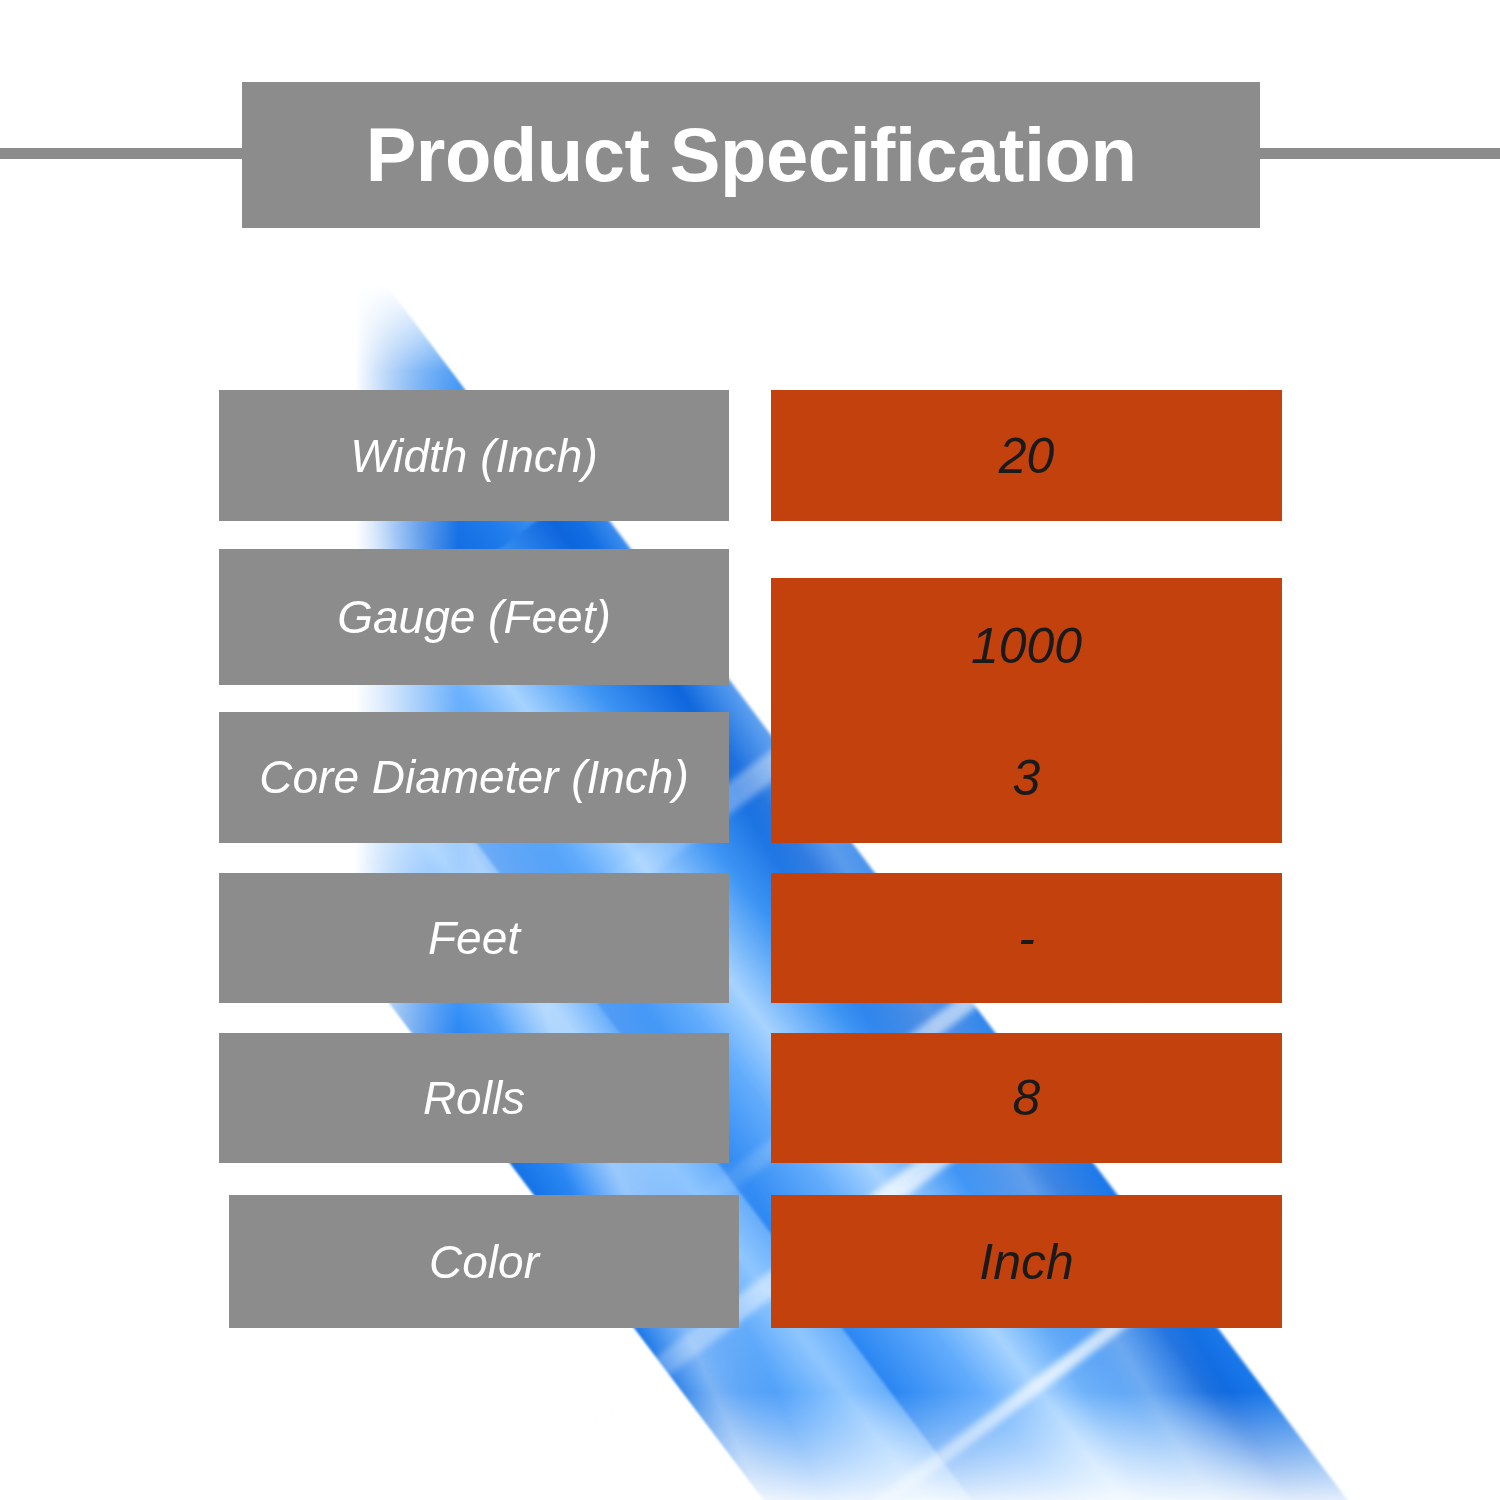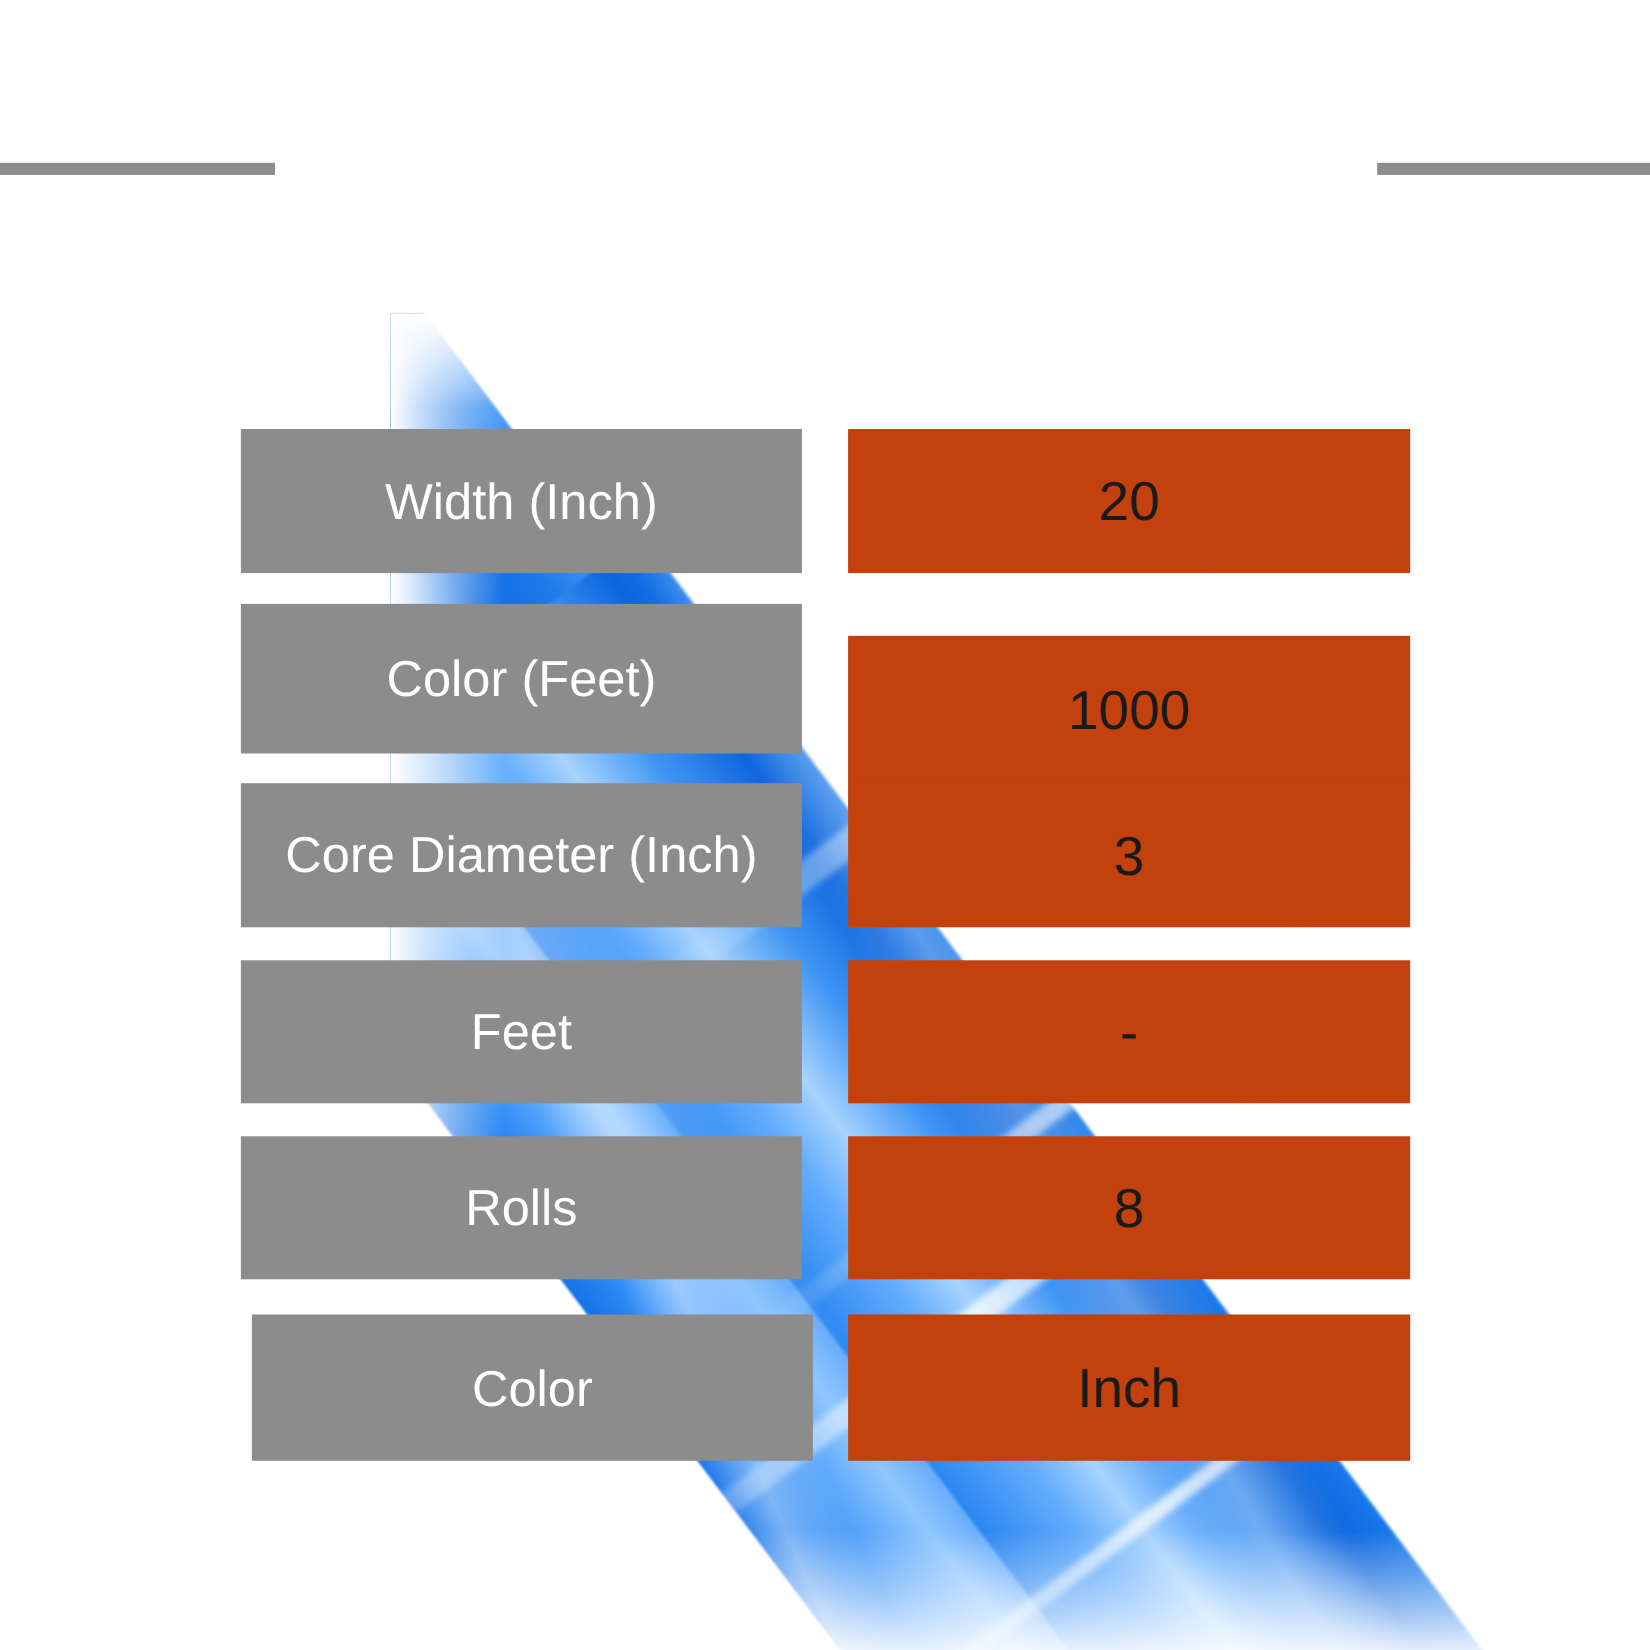--- a/index.html
+++ b/index.html
@@ -178,20 +178,21 @@
   }
 
   
   .spec-table {
     position: absolute;
     left: 0;
     top: 0;
     width: 1500px;
     height: 1120px;
     z-index: 3;
+    font-style: italic;
   }
 
   .spec-row { position: absolute; }
 
   .cell {
     position: absolute;
     display: flex;
     align-items: center;
     justify-content: center;
     text-align: center;
@@ -235,30 +236,33 @@
     <div class="streak" style="left:230px; top:620px; width:1000px; height:18px; transform:rotate(-37deg);"></div>
     <div class="streak" style="left:120px; top:880px; width:880px; height:22px; transform:rotate(-37deg);"></div>
     <div class="streak" style="left:330px; top:1050px; width:820px; height:14px; transform:rotate(-37deg);"></div>
 
     <div class="photo-fade"></div>
   </div>
 
   <div class="header-rule left"></div>
   <div class="header-rule right"></div>
 
+  <div class="header-banner">
+    <div class="header-title">Product Specification</div>
+  </div>
 
   <div class="spec-table">
 
     <div class="spec-row">
       <div class="cell cell-label" style="top:390px; height:131px;">Width (Inch)</div>
       <div class="cell cell-value" style="top:390px; height:131px;">20</div>
     </div>
 
     <div class="spec-row">
-      <div class="cell cell-label" style="top:549px; height:136px;">Color (Feet)</div>
+      <div class="cell cell-label" style="top:549px; height:136px;">Gauge (Feet)</div>
       <div class="cell cell-value" style="top:578px; height:136px;">1000</div>
     </div>
 
     <div class="spec-row">
       <div class="cell cell-label" style="top:712px; height:131px; line-height:1.02;">Core Diameter (Inch)</div>
       <div class="cell cell-value" style="top:712px; height:131px;">3</div>
     </div>
 
     <div class="spec-row">
       <div class="cell cell-label" style="top:873px; height:130px;">Feet</div>

